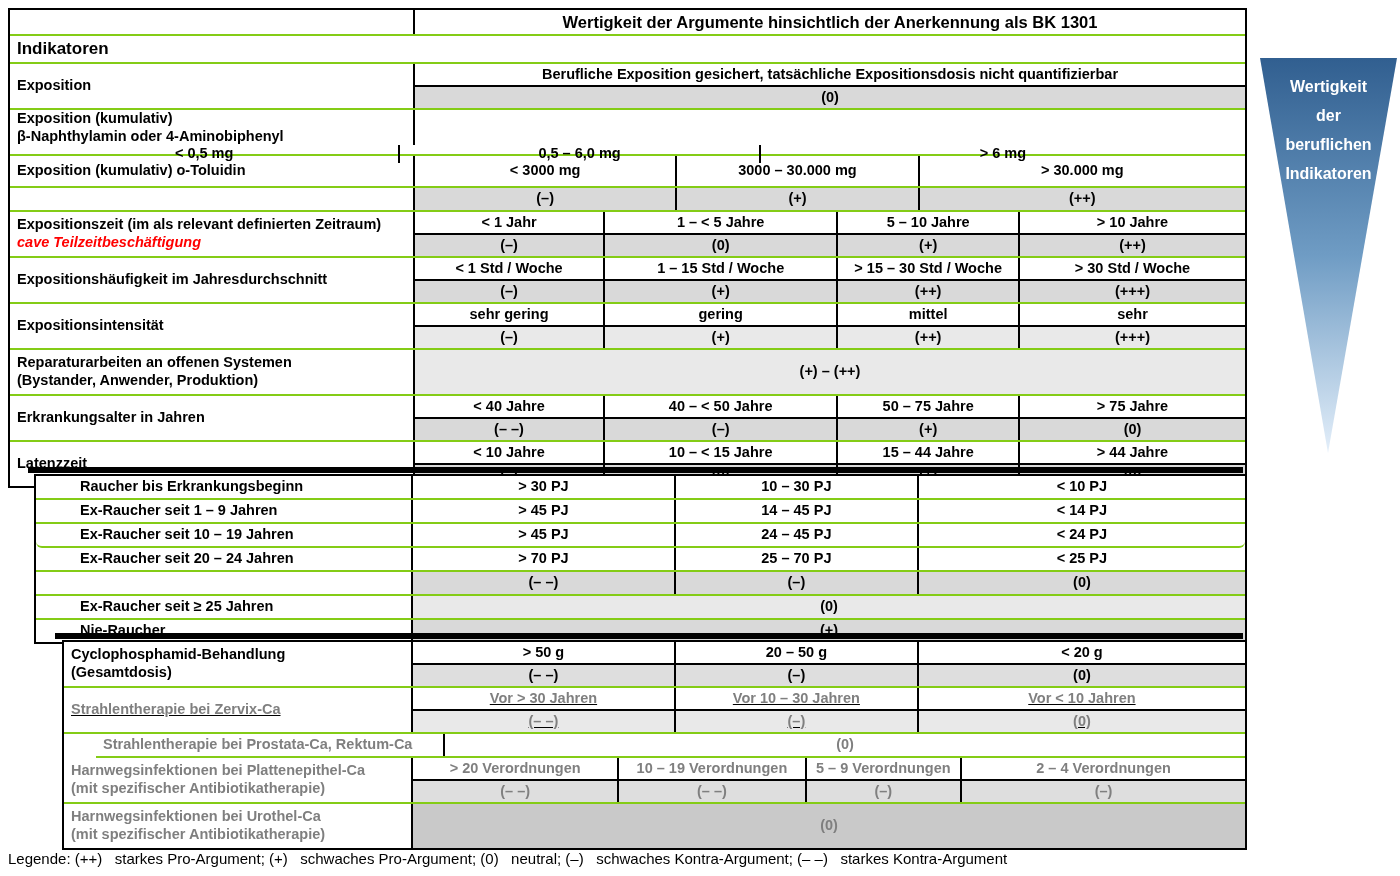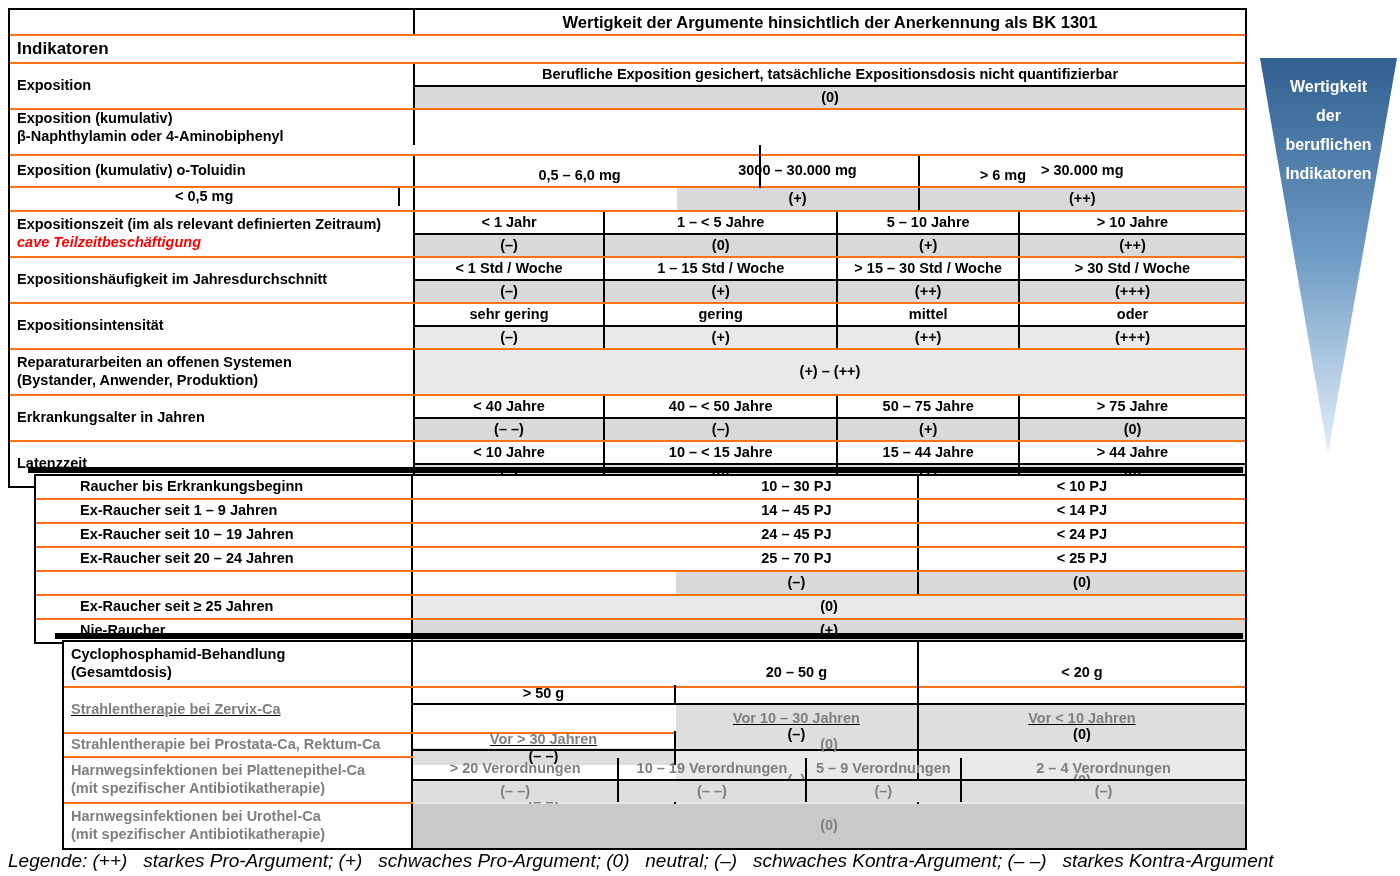--- a/index.html
+++ b/index.html
@@ -1,42 +1,42 @@
 <!DOCTYPE html>
 <html><head>
 <meta charset="utf-8">
 <style>
   html,body{margin:0;padding:0;background:#fff;}
   .canvas{position:relative;width:1400px;height:876px;background:#fff;
           font-family:"Liberation Sans",sans-serif;color:#000;overflow:hidden;}
   .sec{position:absolute;border:2px solid #000;background:#fff;}
-  .row{display:flex;border-bottom:2px solid #f97316;}
+  .row{display:flex;border-bottom:2px solid #84cc16;}
   .row:last-child{border-bottom:none;}
   .c{display:flex;align-items:center;justify-content:center;text-align:center;
      font-weight:bold;font-size:14.5px;line-height:1.22;box-sizing:border-box;
      border-right:2px solid #000;overflow:hidden;}
   .c:last-child{border-right:none;}
   .lb{justify-content:flex-start;text-align:left;padding:0 7px;}
   .data{flex:1;display:flex;min-width:0;}
   .dcol{flex:1;display:flex;flex-direction:column;min-width:0;}
   .sub{flex:1;display:flex;border-bottom:2px solid #000;min-width:0;}
   .sub:last-child{border-bottom:none;}
   .L1{width:405px;flex:none;}
   .L2{width:377px;flex:none;padding-left:44px;}
   .L3{width:349px;flex:none;}
-  .c3a{width:31.6%;margin-top:43px;} .c3b{width:29.2%;} .c3c{width:39.2%;}
+  .c3a{width:31.6%;} .c3b{width:29.2%;} .c3c{width:39.2%;}
   .c4a{width:22.9%;} .c4b{width:28.1%;} .c4c{width:21.9%;} .c4d{width:27.1%;}
   .v4a{width:24.8%;} .v4b{width:22.5%;} .v4c{width:18.7%;} .v4d{width:34%;}
   .f1{flex:1;}
   .g1{background:#d9d9d9;} .g2{background:#e9e9e9;} .g3{background:#c9c9c9;} .g4{background:#dedede;}
   .gy{color:#7f7f7f;}
   .rd{color:#ff0000;}
   .wn{color:#ff0000;font-style:italic;}
   .bar{position:absolute;height:6px;background:#000;}
-  .legend{position:absolute;left:8px;top:850px;font-size:19px;white-space:pre;color:#000;font-style:italic;}
+  .legend{position:absolute;left:8px;top:850px;font-size:15px;white-space:pre;color:#000;}
   .funnel{position:absolute;left:1260px;top:58px;width:137px;height:395px;}
   .funnel-text{position:absolute;top:14px;left:0;width:100%;text-align:center;
                color:#fff;font-weight:bold;font-size:16px;line-height:29px;}
   .wedge{flex:1;height:20px;margin:0 5px;min-width:0;}
   .big{font-size:17px;}
   .ttl{font-size:16.5px;}
 </style>
 </head>
 <body>
 
@@ -140,21 +140,21 @@
       </div>
     </div>
 
     <div class="row" style="height:44px;">
       <div class="c lb L1">Expositionsintensität</div>
       <div class="dcol">
         <div class="sub">
           <div class="c c4a">sehr gering</div>
           <div class="c c4b">gering</div>
           <div class="c c4c">mittel</div>
-          <div class="c c4d">oder</div>
+          <div class="c c4d">sehr</div>
         </div>
         <div class="sub">
           <div class="c c4a g2">(–)</div>
           <div class="c c4b g2">(+)</div>
           <div class="c c4c g2">(++)</div>
           <div class="c c4d g2">(+++)</div>
         </div>
       </div>
     </div>
 
@@ -222,21 +222,21 @@
 
     <div class="row" style="height:22px;">
       <div class="c lb L2">Ex-Raucher seit 1 – 9 Jahren</div>
       <div class="data">
         <div class="c c3a">&gt; 45 PJ</div>
         <div class="c c3b">14 – 45 PJ</div>
         <div class="c c3c">&lt; 14 PJ</div>
       </div>
     </div>
 
-    <div class="row" style="height:22px;">
+    <div class="row" style="height:22px;border-radius:6px;">
       <div class="c lb L2">Ex-Raucher seit 10 – 19 Jahren</div>
       <div class="data">
         <div class="c c3a">&gt; 45 PJ</div>
         <div class="c c3b">24 – 45 PJ</div>
         <div class="c c3c">&lt; 24 PJ</div>
       </div>
     </div>
 
     <div class="row" style="height:22px;">
       <div class="c lb L2">Ex-Raucher seit 20 – 24 Jahren</div>
@@ -305,21 +305,21 @@
           <div class="c c3c gy">Vor &lt; 10 Jahren</div>
         </div>
         <div class="sub">
           <div class="c c3a g2 gy">(– –)</div>
           <div class="c c3b g2 gy">(–)</div>
           <div class="c c3c g2 gy">(0)</div>
         </div>
       </div>
     </div>
 
-    <div class="row" style="height:22px;">
+    <div class="row" style="height:22px;margin-left:32px;">
       <div class="c lb L3 gy">Strahlentherapie bei Prostata-Ca, Rektum-Ca</div>
       <div class="data">
         <div class="c f1 gy">(0)</div>
       </div>
     </div>
 
     <div class="row" style="height:44px;">
       <div class="c lb L3 gy">
         <div>
           <div>Harnwegsinfektionen bei Plattenepithel-Ca</div>

